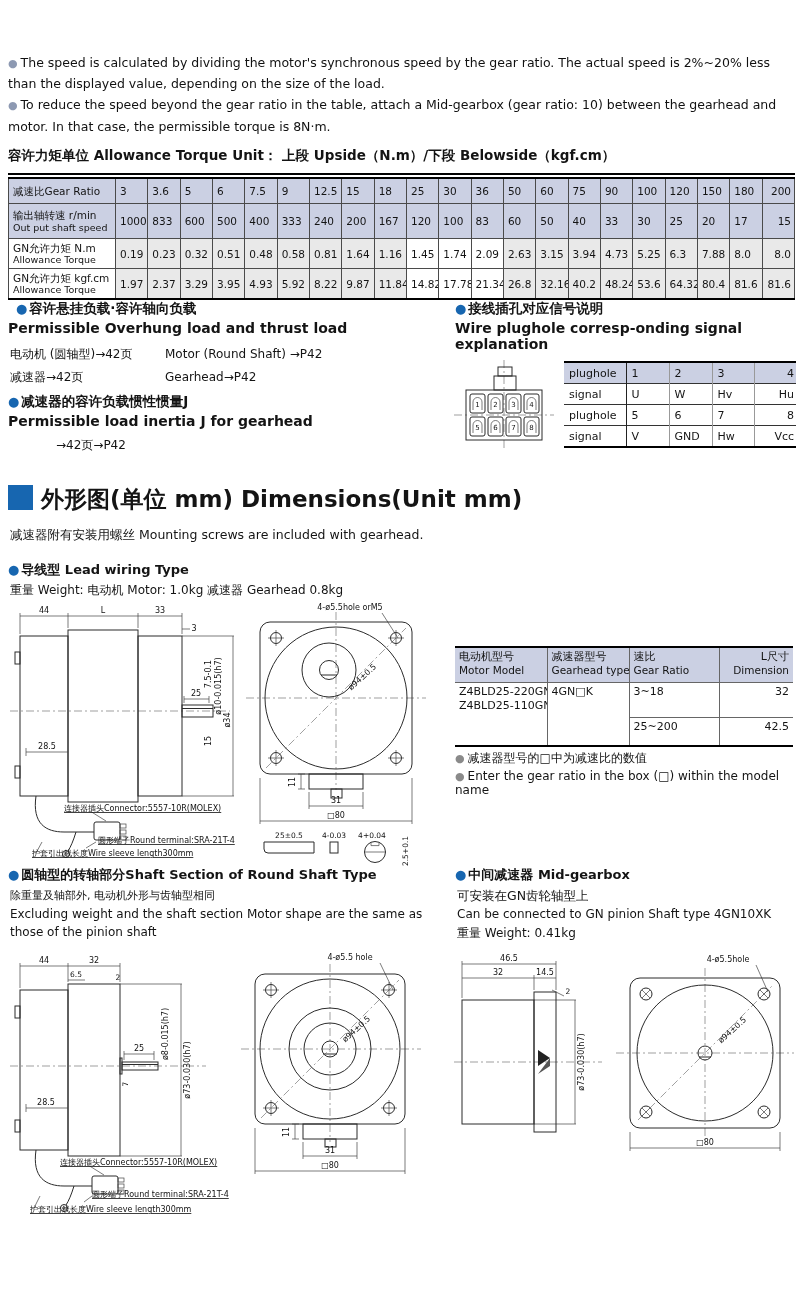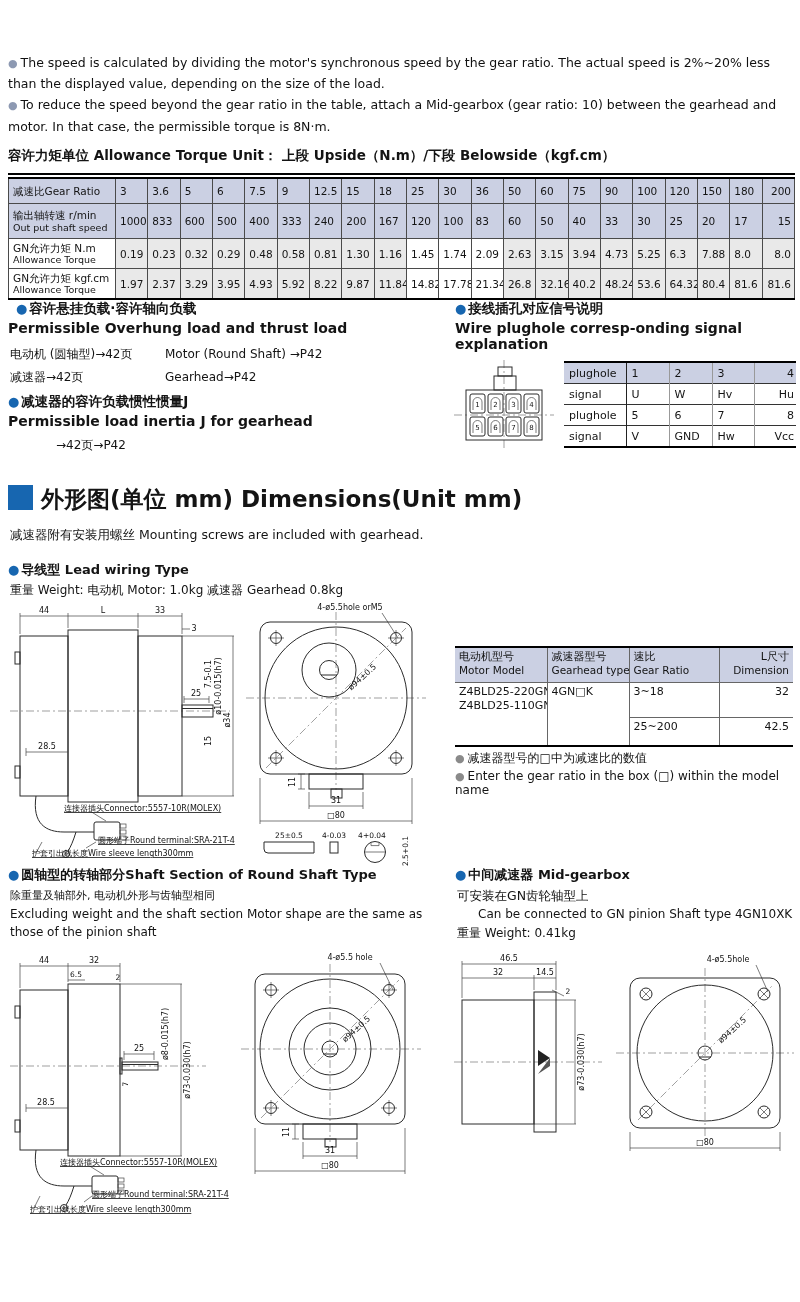--- a/index.html
+++ b/index.html
@@ -141,25 +141,25 @@
         </tr>
     <tr>
       <td class="rowhead">
         <div>GN允许力矩  N.m</div>
         <div class="en">Allowance Torque</div>
       </td>
 
     <td class="shaded">0.19</td>
           <td class="shaded">0.23</td>
           <td class="shaded">0.32</td>
-          <td class="shaded">0.29</td>
+          <td class="shaded">0.51</td>
           <td class="shaded">0.48</td>
           <td class="shaded">0.58</td>
           <td class="shaded">0.81</td>
-          <td class="shaded">1.30</td>
+          <td class="shaded">1.64</td>
           <td class="shaded">1.16</td>
           <td>1.45</td>
           <td>1.74</td>
           <td>2.09</td>
           <td class="shaded">2.63</td>
           <td class="shaded">3.15</td>
           <td class="shaded">3.94</td>
           <td class="shaded">4.73</td>
           <td class="shaded">5.25</td>
           <td class="shaded">6.3</td>
@@ -453,21 +453,21 @@
   <div class="abs gnote" style="left:455px;top:750px;"><span class="bullet">●</span><span>减速器型号的□中为减速比的数值</span></div>
   <div class="abs gnote" style="left:455px;top:769px;"><span class="bullet">●</span><span>Enter the gear ratio in the box (□) within the model name</span></div>
 
   <div class="abs shead" style="left:8px;top:866px;font-size:13px;"><span class="bullet">●</span><span>圆轴型的转轴部分</span><span>Shaft Section of Round Shaft Type</span></div>
   <div class="abs txt" style="left:10px;top:888px;font-size:11px;">除重量及轴部外, 电动机外形与齿轴型相同</div>
   <div class="abs txt" style="left:10px;top:907px;">Excluding weight and the shaft section Motor shape are the same as</div>
   <div class="abs txt" style="left:10px;top:925px;">those of the pinion shaft</div>
 
   <div class="abs shead" style="left:455px;top:866px;font-size:13px;"><span class="bullet">●</span><span>中间减速器</span> <span>Mid-gearbox</span></div>
   <div class="abs txt" style="left:457px;top:888px;font-size:12.5px;">可安装在GN齿轮轴型上</div>
-  <div class="abs txt" style="left:478px;top:907px;">Can be connected to GN pinion Shaft type 4GN10XK</div>
+  <div class="abs txt" style="left:457px;top:907px;">Can be connected to GN pinion Shaft type 4GN10XK</div>
   <div class="abs txt" style="left:457px;top:925px;">重量 Weight: 0.41kg</div>
 
   <svg class="drw" style="left:6px;top:950px;" width="218" height="285" viewBox="0 0 218 285">
     <line class="cl" x1="4" y1="116" x2="200" y2="116"></line>
     <g class="ol">
       <rect x="14" y="40" width="48" height="160"></rect>
       <rect x="9" y="56" width="5" height="12"></rect>
         <rect x="9" y="170" width="5" height="12"></rect>
       <rect x="62" y="34" width="52" height="172"></rect>
       <rect x="114" y="108" width="2" height="16"></rect>

